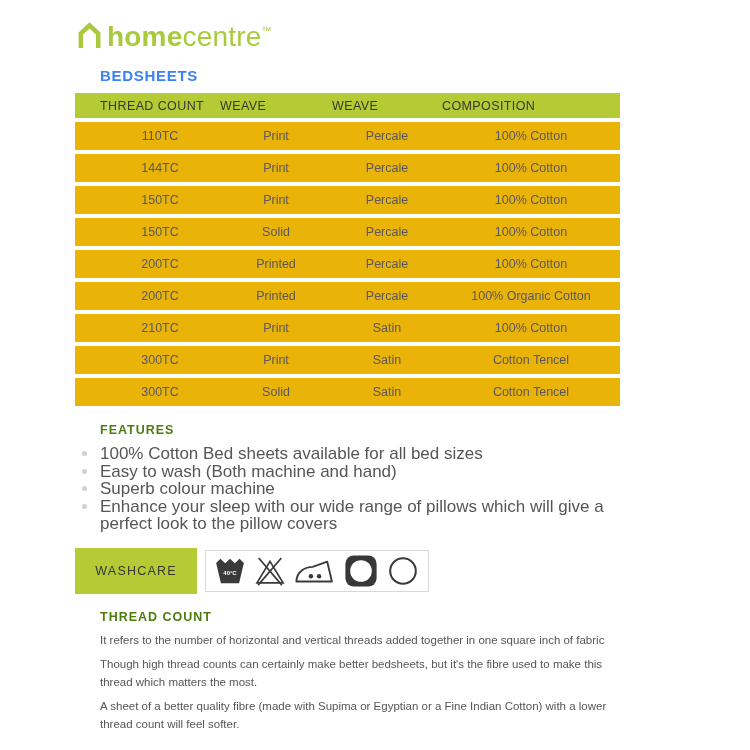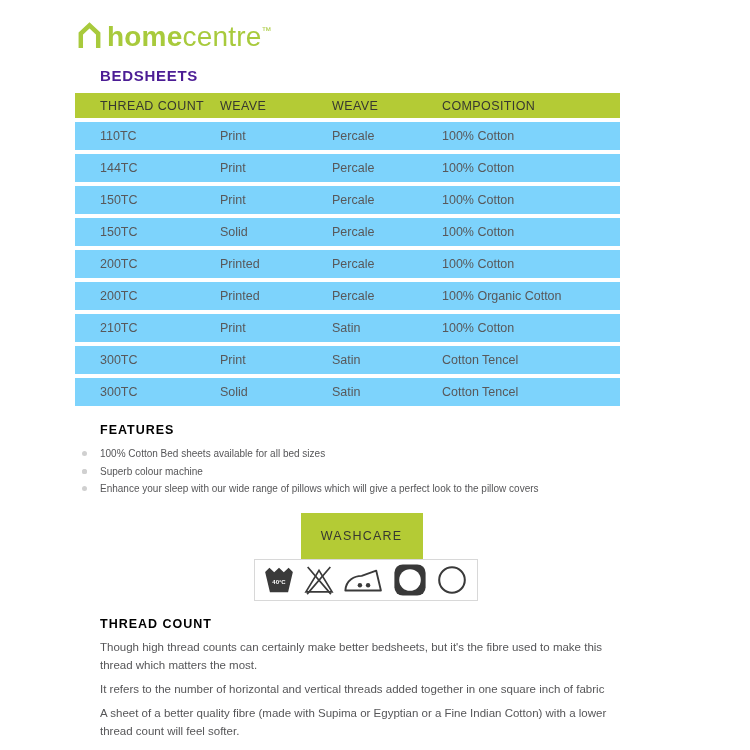--- a/index.html
+++ b/index.html
@@ -16,45 +16,45 @@
   
   .logo-row { display: flex; align-items: flex-end; height: 32px; }
   .house-icon { margin-right: 3px; }
   .house-icon svg { display: block; }
   .logo-text { font-size: 28px; line-height: 27px; color: #a8ca3c; letter-spacing: 0.2px; white-space: nowrap; }
   .logo-home { font-weight: bold; }
   .logo-centre { font-weight: normal; }
   .logo-tm { font-size: 10px; vertical-align: 12px; }
 
   
-  .page-title { margin: 17px 0 0 25px; font-size: 15px; font-weight: bold; letter-spacing: 0.7px; color: #4c1d95; }
+  .page-title { margin: 17px 0 0 25px; font-size: 15px; font-weight: bold; letter-spacing: 0.7px; color: #3b82f6; }
 
   
   .spec-table { margin-top: 9px; width: 545px; }
   .thead, .trow {
     display: grid;
     grid-template-columns: 120px 112px 110px 1fr;
     align-items: center;
     padding-left: 25px;
   }
   .thead { background: #b4cb35; height: 25px; }
   .thead .cell { font-size: 12.5px; color: #373830; letter-spacing: 0.4px; }
-  .trow { background: #7dd3fc; height: 28px; margin-top: 4px; }
+  .trow { background: #eab308; height: 28px; margin-top: 4px; text-align: center; }
   .trow:first-of-type { margin-top: 3px; }
   .trow .cell { font-size: 12.5px; color: #58585a; }
 
   
-  .section-title { margin-left: 25px; font-size: 12.5px; font-weight: bold; letter-spacing: 1px; color: #000000; }
+  .section-title { margin-left: 25px; font-size: 12.5px; font-weight: bold; letter-spacing: 1px; color: #4d7c0f; }
   .features { margin-top: 17px; }
   .feature-list { margin-top: 8px; }
-  .feature-item { position: relative; padding-left: 25px; font-size: 10px; color: #565658; line-height: 17.5px; }
+  .feature-item { position: relative; padding-left: 25px; font-size: 17px; color: #565658; line-height: 17.5px; }
   .bullet { position: absolute; left: 7px; top: 6px; width: 5px; height: 5px; border-radius: 50%; background: #d0d0d0; }
 
   
-  .washcare-row { margin-top: 15px; display: flex; align-items: center; flex-direction: column; }
+  .washcare-row { margin-top: 15px; display: flex; align-items: center; }
   .washcare-label {
     width: 122px; height: 46px; background: #b4cb35;
     display: flex; align-items: center; justify-content: center;
     font-size: 12.5px; letter-spacing: 1.2px; color: #373830;
   }
   .washcare-icons {
     margin-left: 8px; width: 224px; height: 42px;
     border: 1px solid #d8d8d8; background: #fff;
     display: flex; align-items: center; justify-content: center; gap: 7px;
   }
@@ -142,21 +142,21 @@
         <div class="cell">Solid</div>
         <div class="cell">Satin</div>
         <div class="cell">Cotton Tencel</div>
       </div>
     </div>
 
     <div class="features">
       <div class="section-title">FEATURES</div>
       <div class="feature-list">
         <div class="feature-item"><span class="bullet"></span><span>100% Cotton Bed sheets available for all bed sizes</span></div>
-        <div class="feature-item"><span class="bullet"></span></div>
+        <div class="feature-item"><span class="bullet"></span><span>Easy to wash (Both machine and hand)</span></div>
         <div class="feature-item"><span class="bullet"></span><span>Superb colour machine</span></div>
         <div class="feature-item"><span class="bullet"></span><span>Enhance your sleep with our wide range of pillows which will give a perfect look to the pillow covers</span></div>
       </div>
     </div>
 
     <div class="washcare-row">
       <div class="washcare-label">WASHCARE</div>
       <div class="washcare-icons">
         <span>
           <svg width="32" height="32" viewBox="0 0 30 28">
@@ -187,21 +187,21 @@
           <svg width="34" height="34" viewBox="0 0 30 30">
             <circle cx="15" cy="15" r="11.3" fill="none" stroke="#3a3a3a" stroke-width="1.8"></circle>
           </svg>
         </span>
       </div>
     </div>
 
     <div class="threadcount">
       <div class="section-title">THREAD COUNT</div>
       <div class="tc-paragraphs">
+        <p>It refers to the number of horizontal and vertical threads added together in one square inch of fabric</p>
         <p>Though high thread counts can certainly make better bedsheets, but it's the fibre used to make this thread which matters the most.</p>
-        <p>It refers to the number of horizontal and vertical threads added together in one square inch of fabric</p>
         <p>A sheet of a better quality fibre (made with Supima or Egyptian or a Fine Indian Cotton) with a lower thread count will feel softer.</p>
 
       </div>
     </div>
 
   </div>
 </div>
 
 </body></html>

